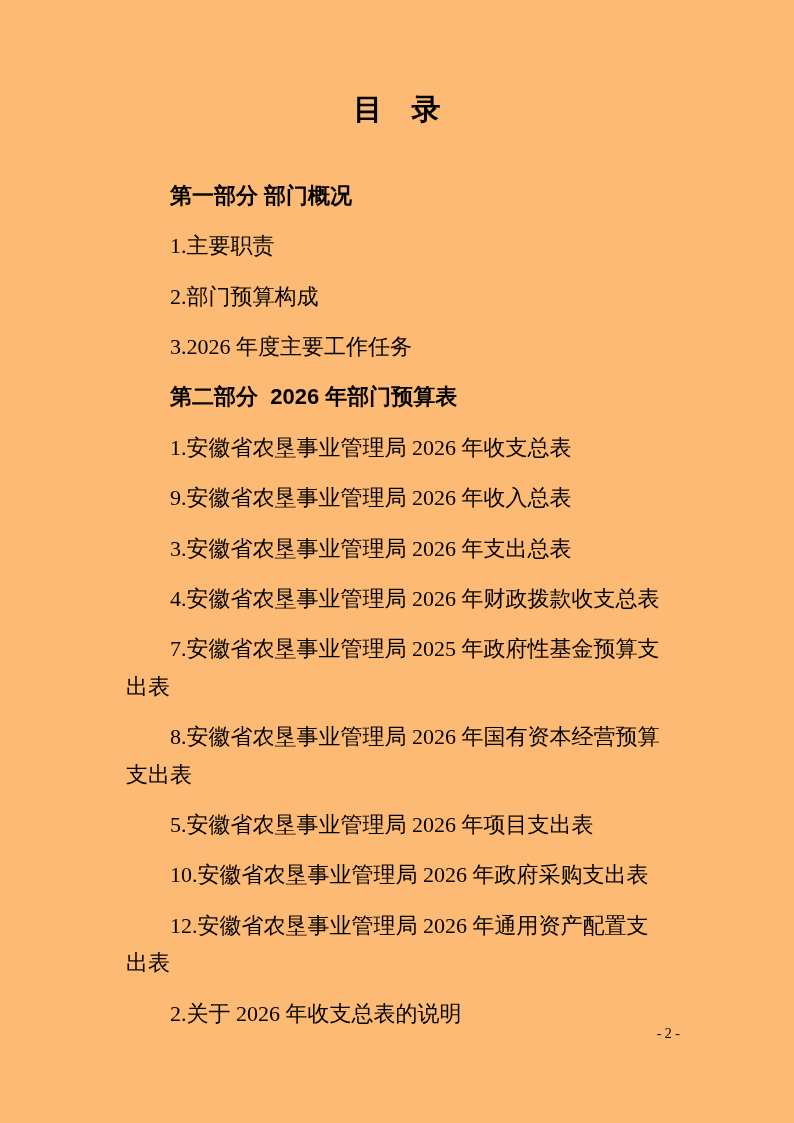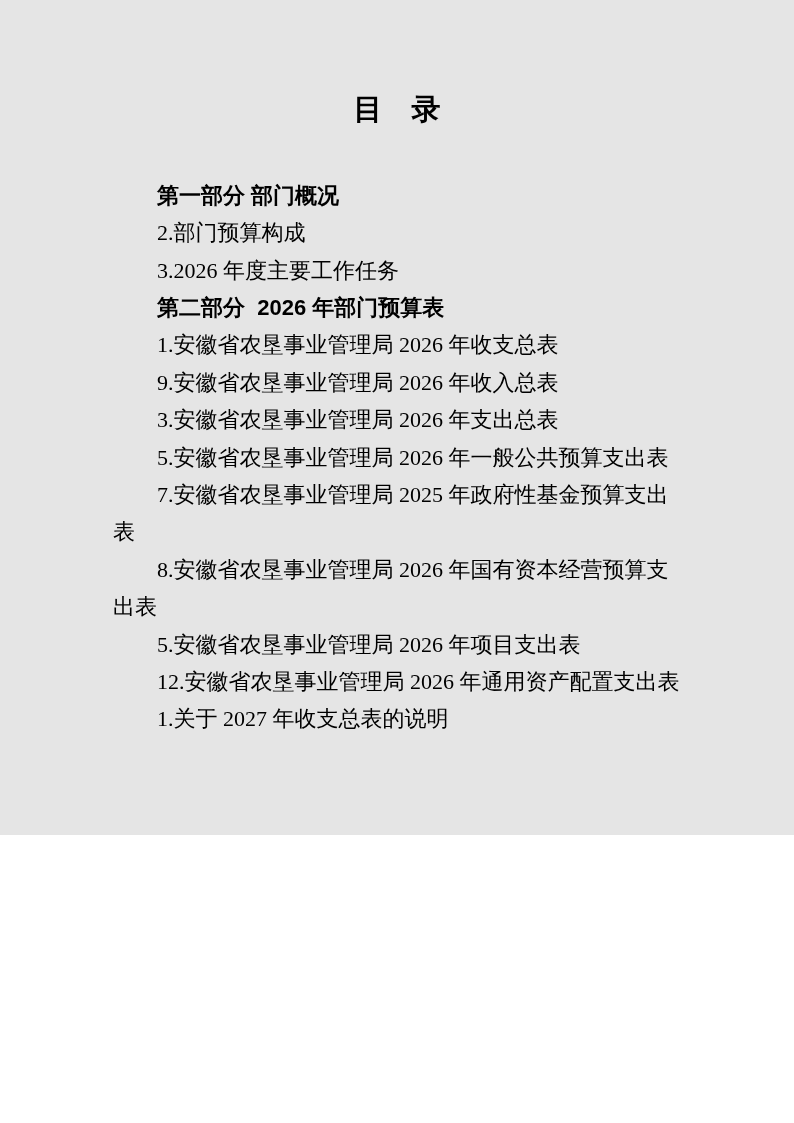--- a/index.html
+++ b/index.html
@@ -3,42 +3,42 @@
 <meta charset="utf-8">
 <style>
   html, body {
     margin: 0;
     padding: 0;
     background: #ffffff;
   }
   .page {
     position: relative;
     width: 794px;
-    height: 835px;
-    background: #e5e5e5;
+    height: 1123px;
+    background: #fdba74;
     box-sizing: border-box;
     padding: 92px 113px 0 113px;
     color: #000000;
     overflow: hidden;
   }
   .doc-title {
     margin: 0 0 50px 0;
     text-align: center;
     font-family: "Liberation Sans", "DejaVu Sans", sans-serif;
     font-weight: bold;
     font-size: 29px;
     line-height: 1.2;
     color: #000000;
     white-space: pre-wrap;
   }
   .toc {
     width: 568px;
   }
   .toc-entry {
-    margin: 0;
+    margin: 13px;
     font-size: 22px;
     line-height: 37.4px;
     text-indent: 2em;
     white-space: pre-wrap;
     color: #000000;
   }
   .toc-entry.item {
     font-family: "Liberation Serif", "DejaVu Serif", serif;
     font-weight: normal;
   }
@@ -57,28 +57,30 @@
   }
 </style>
 </head>
 <body>
 
 <div class="page">
   <h1 class="doc-title">目　录</h1>
 
   <div class="toc">
       <p class="toc-entry heading">第一部分 部门概况</p>
+      <p class="toc-entry item">1.主要职责</p>
       <p class="toc-entry item">2.部门预算构成</p>
       <p class="toc-entry item">3.2026 年度主要工作任务</p>
       <p class="toc-entry heading">第二部分  2026 年部门预算表</p>
       <p class="toc-entry item">1.安徽省农垦事业管理局 2026 年收支总表</p>
       <p class="toc-entry item">9.安徽省农垦事业管理局 2026 年收入总表</p>
       <p class="toc-entry item">3.安徽省农垦事业管理局 2026 年支出总表</p>
-      <p class="toc-entry item">5.安徽省农垦事业管理局 2026 年一般公共预算支出表</p>
+      <p class="toc-entry item">4.安徽省农垦事业管理局 2026 年财政拨款收支总表</p>
       <p class="toc-entry item">7.安徽省农垦事业管理局 2025 年政府性基金预算支出表</p>
       <p class="toc-entry item">8.安徽省农垦事业管理局 2026 年国有资本经营预算支出表</p>
       <p class="toc-entry item">5.安徽省农垦事业管理局 2026 年项目支出表</p>
+      <p class="toc-entry item">10.安徽省农垦事业管理局 2026 年政府采购支出表</p>
       <p class="toc-entry item">12.安徽省农垦事业管理局 2026 年通用资产配置支出表</p>
-      <p class="toc-entry item">1.关于 2027 年收支总表的说明</p>
+      <p class="toc-entry item">2.关于 2026 年收支总表的说明</p>
     </div>
 
   <div class="page-number">- 2 -</div>
 </div>
 
 </body></html>

